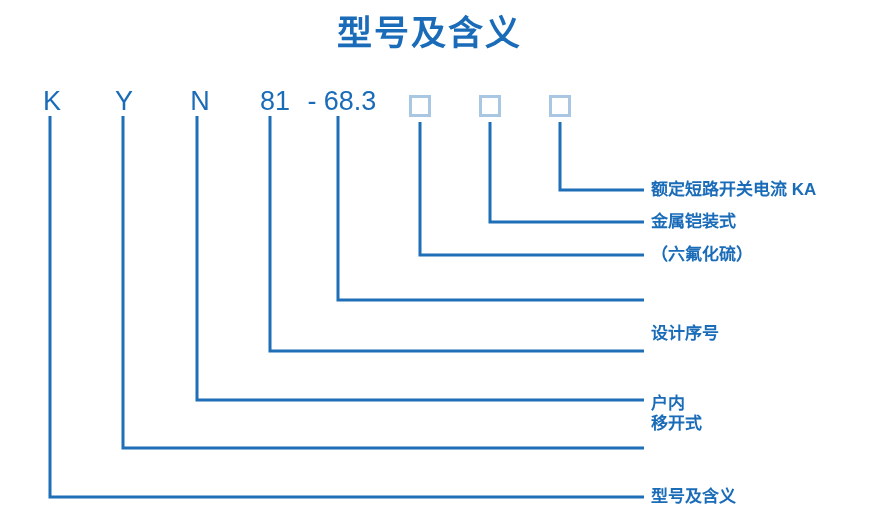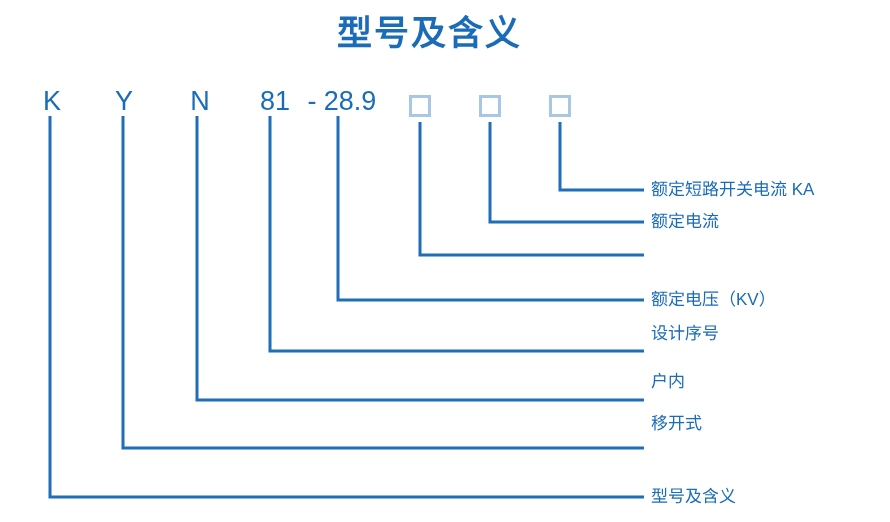--- a/index.html
+++ b/index.html
@@ -46,58 +46,58 @@
   .lines-svg polyline {
     fill: none;
     stroke: var(--accent-line, #1f6eb8);
     stroke-width: 3;
   }
   .lbl {
     position: absolute;
     left: 651px;
     font-size: 17px;
     line-height: 20px;
-    font-weight: normal;
+    font-weight: bold;
     color: var(--text-blue, #1a6cb8);
     white-space: nowrap;
   }
   .lbl .sub { display: block; }
 </style>
 </head>
 <body>
 
 <div class="canvas">
 
   <h1 class="title">型号及含义</h1>
 
   <span class="code-seg" style="left:52px">K</span>
   <span class="code-seg" style="left:124px">Y</span>
   <span class="code-seg" style="left:200px">N</span>
   <span class="code-seg" style="left:275px">81</span>
   <span class="code-seg" style="left:312px">-</span>
-  <span class="code-seg" style="left:350px">28.9</span>
+  <span class="code-seg" style="left:350px">68.3</span>
 
   <span class="ph-box" style="left:409px"></span>
   <span class="ph-box" style="left:479px"></span>
   <span class="ph-box" style="left:549px"></span>
 
   <svg class="lines-svg" width="890" height="522" viewBox="0 0 890 522" aria-hidden="true">
     <polyline points="50,116 50,497 644,497"></polyline>
     <polyline points="123,116 123,448 644,448"></polyline>
     <polyline points="197,116 197,400 644,400"></polyline>
     <polyline points="270,116 270,351 644,351"></polyline>
     <polyline points="338,116 338,300 644,300"></polyline>
     <polyline points="420,122 420,255 644,255"></polyline>
     <polyline points="490,122 490,222 644,222"></polyline>
     <polyline points="560,122 560,190 644,190"></polyline>
   </svg>
 
   <div class="lbl" style="top:180px">额定短路开关电流 KA</div>
-  <div class="lbl" style="top:212px">额定电流</div>
+  <div class="lbl" style="top:212px">金属铠装式</div>
   <div class="lbl" style="top:245px">
+    <span class="sub">（六氟化硫）</span>
   </div>
-  <div class="lbl" style="top:290px">额定电压（KV）</div>
   <div class="lbl" style="top:324px">设计序号</div>
-  <div class="lbl" style="top:372px">户内</div>
+  <div class="lbl" style="top:394px">户内</div>
   <div class="lbl" style="top:414px">移开式</div>
   <div class="lbl" style="top:487px">型号及含义</div>
 
 </div>
 
 </body></html>

